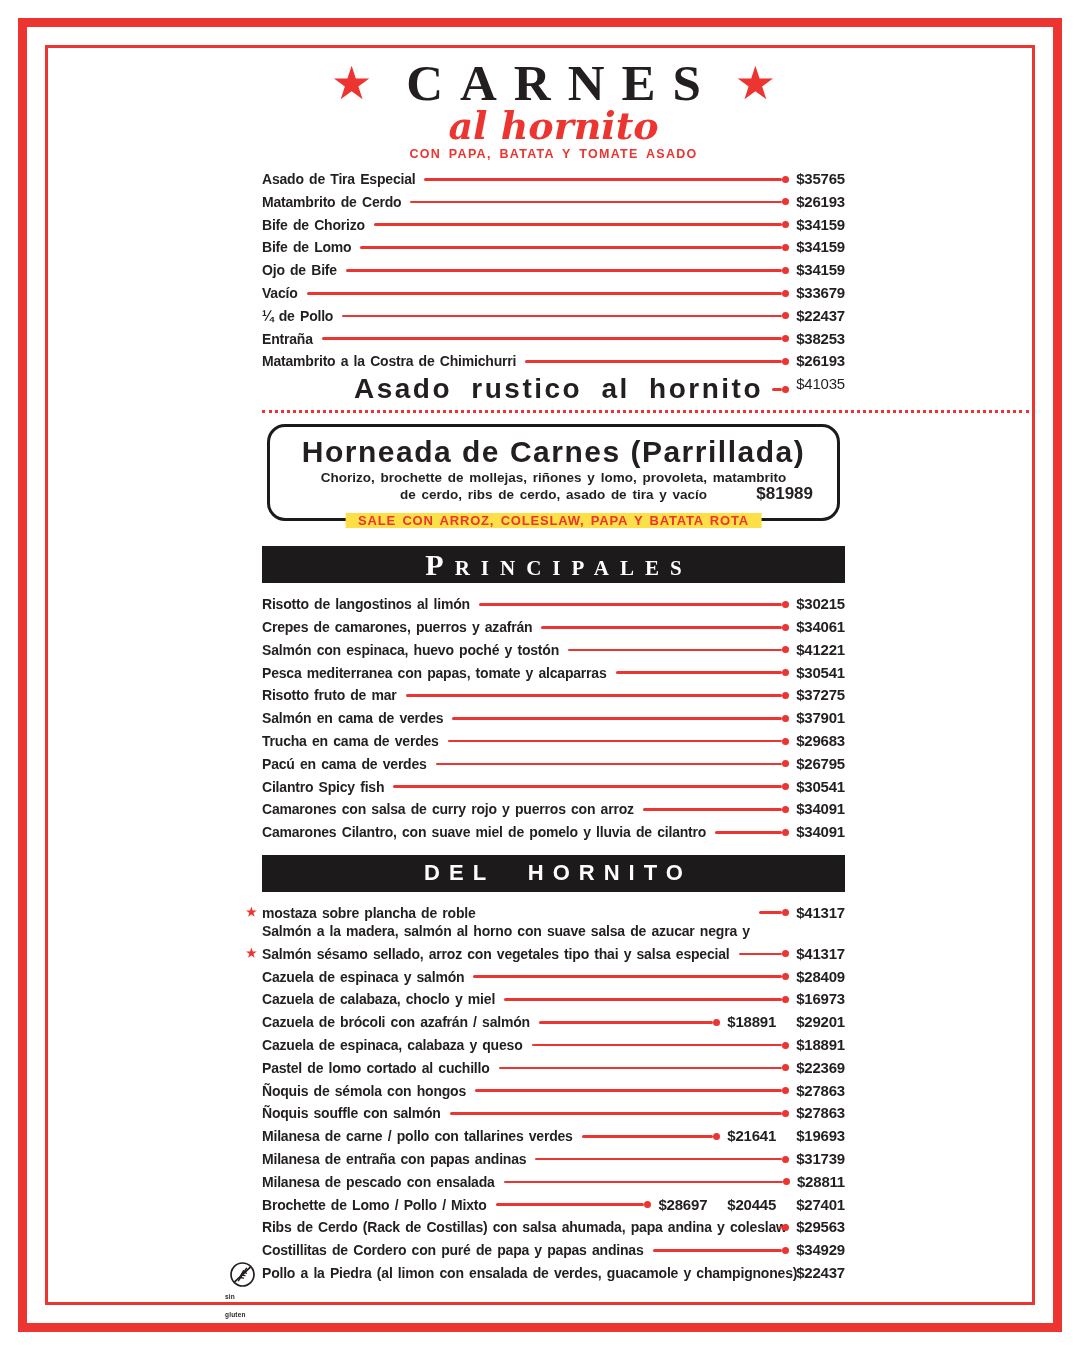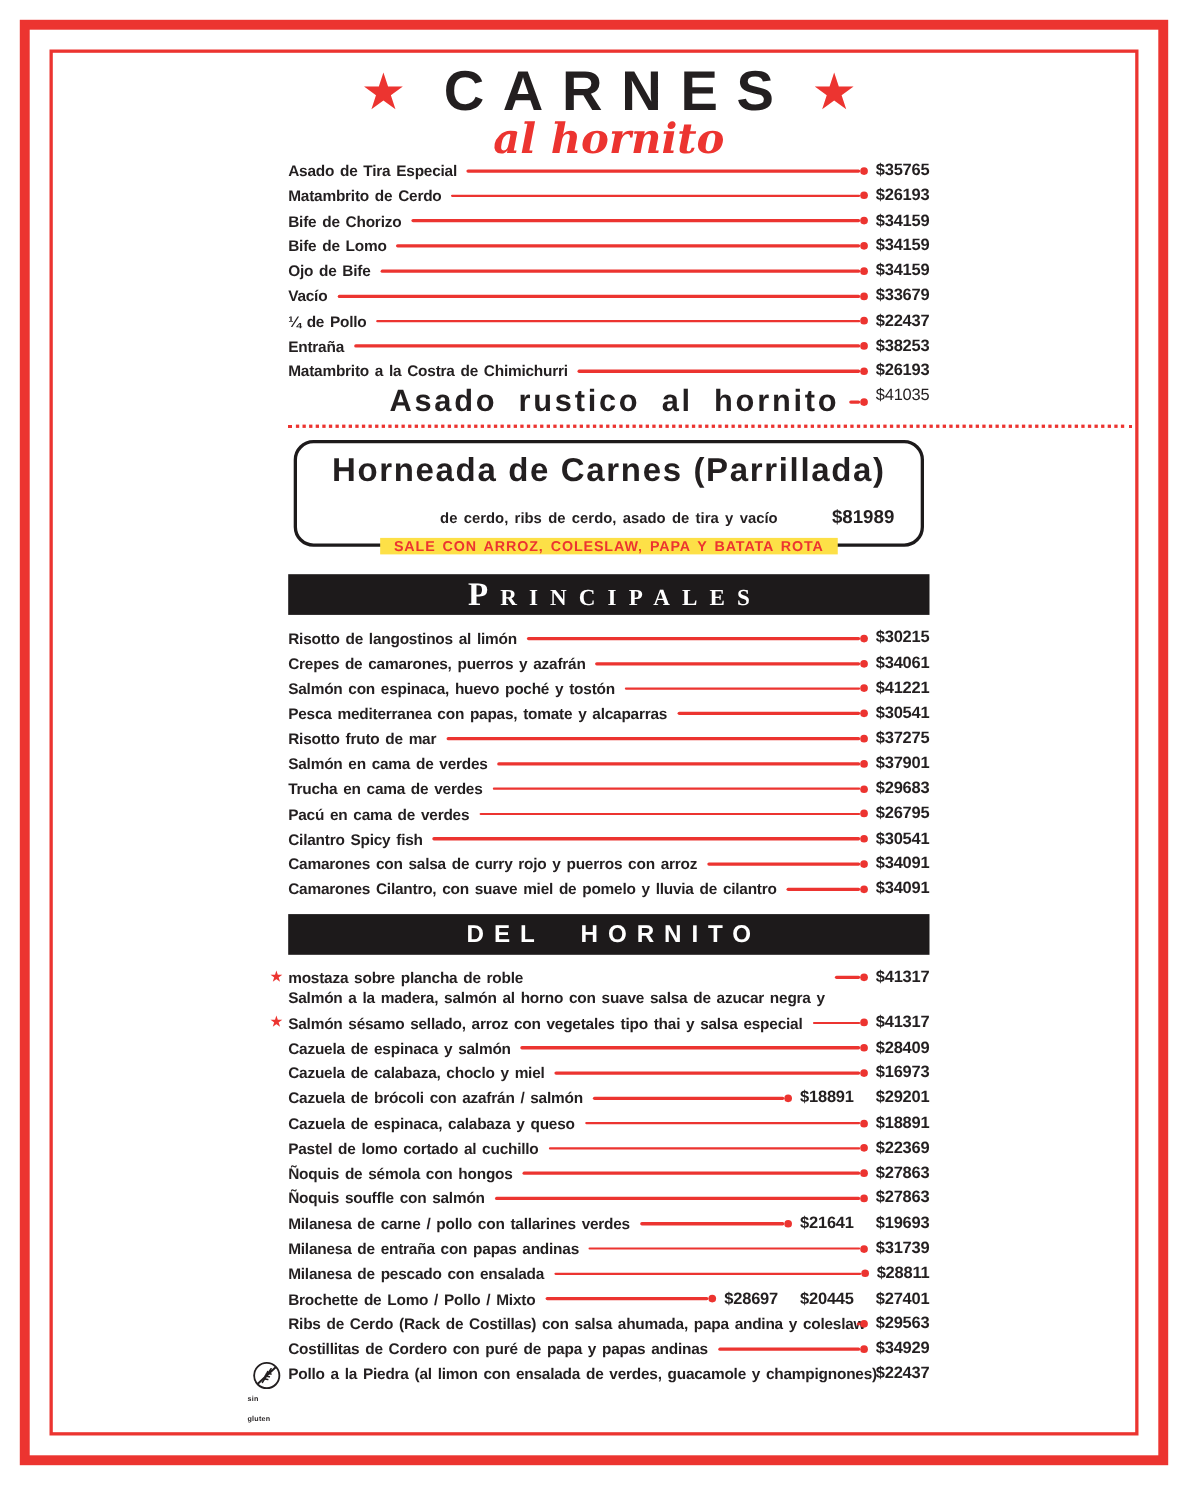--- a/index.html
+++ b/index.html
@@ -15,21 +15,21 @@
   }
   .frame-outer{position:absolute;inset:18px;border:9px solid var(--red);pointer-events:none;}
   .frame-inner{position:absolute;inset:45px;border:3px solid var(--red);pointer-events:none;}
 
   .content{position:absolute;left:262px;top:58px;width:583px;}
 
   
   .title-row{display:flex;align-items:center;justify-content:center;gap:34px;}
   .hdr-star{color:var(--red);font-size:46px;line-height:44px;}
   h1.title{
-    margin:0;font-family:Liberation Sans, sans-serif;font-weight:bold;
+    margin:0;font-family:Liberation Serif, serif;font-weight:bold;
     font-size:51px;line-height:50px;letter-spacing:17px;margin-right:-17px;
   }
   .subtitle{
     text-align:center;color:var(--red);font-family:"DejaVu Serif","Liberation Serif",serif;
     font-style:italic;font-weight:bold;font-size:38px;line-height:40px;margin-top:-2px;
   }
   .tagline{
     text-align:center;color:var(--red);font-weight:bold;font-size:12.5px;
     letter-spacing:1.3px;margin:1px 0 9px;word-spacing:3px;
   }
@@ -118,20 +118,21 @@
 
 <div class="content">
 
   <header>
     <div class="title-row">
       <span class="hdr-star">★</span>
       <h1 class="title">CARNES</h1>
       <span class="hdr-star">★</span>
     </div>
     <div class="subtitle">al hornito</div>
+    <div class="tagline">CON PAPA, BATATA Y TOMATE ASADO</div>
   </header>
 
   <section class="section" style="margin-top:0;">
     <div class="rows">
 
         <div class="row">
 
           <div class="nm">
             <span>Asado de Tira Especial</span>
 
@@ -247,21 +248,21 @@
           <span class="price">$41035</span>
         </span>
     </div>
   </section>
 
   <hr class="dotted">
 
   <section class="box">
     <h2 class="box-title">Horneada de Carnes (Parrillada)</h2>
     <p class="box-desc">
-      <br>
+      <span>Chorizo, brochette de mollejas, riñones y lomo, provoleta, matambrito</span><br>
       <span>de cerdo, ribs de cerdo, asado de tira y vacío</span>
     </p>
     <span class="box-price">$81989</span>
     <div class="box-footer">SALE CON ARROZ, COLESLAW, PAPA Y BATATA ROTA</div>
   </section>
 
   <section class="section">
     <div class="banner serif">Principales</div>
     <div class="rows">
 

